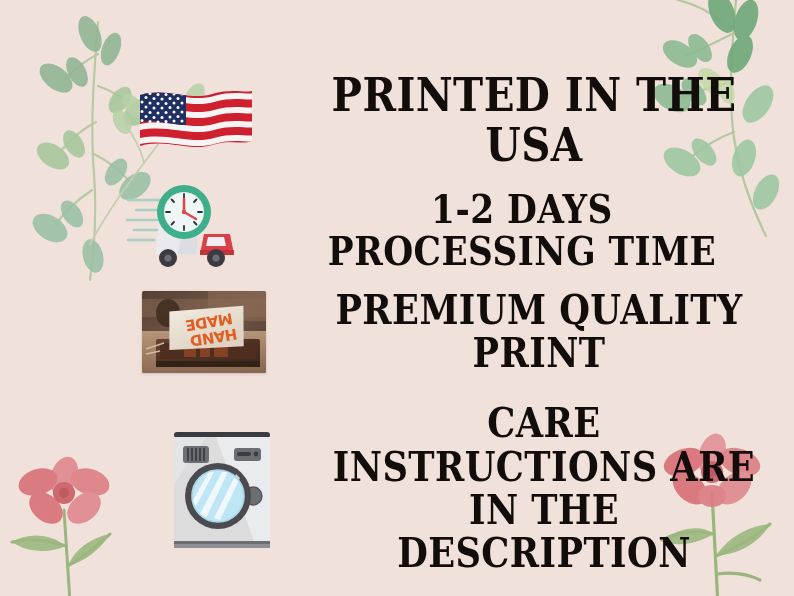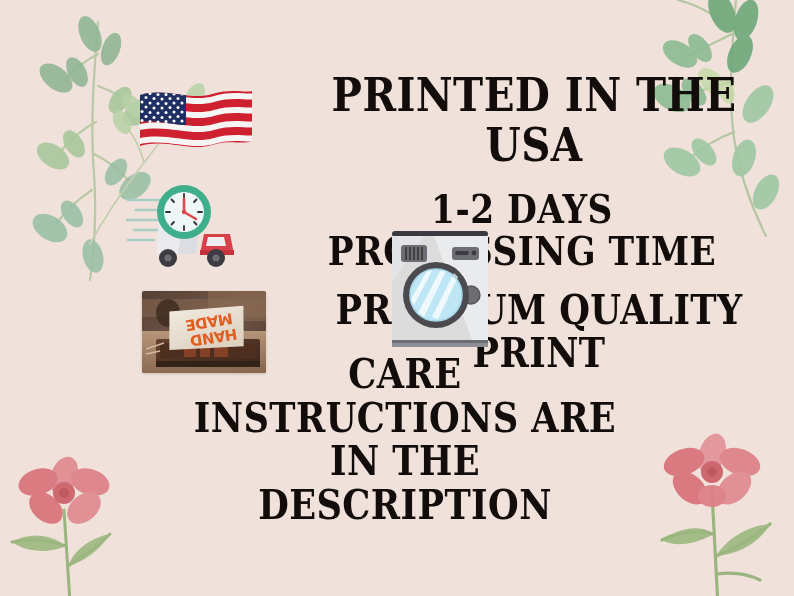--- a/index.html
+++ b/index.html
@@ -43,21 +43,21 @@
     line-height:1.06;
     text-align:center;
     white-space:pre-line;
     transform:scaleX(0.86);
     transform-origin:center;
   }
 
   #row-usa      { left:0;  top:78px;  width:794px; height:84px; }
   #row-process  { left:0;  top:180px; width:782px; height:100px; }
   #row-premium  { left:0;  top:286px; width:794px; height:92px; }
-  #row-care     { left:0;  top:381px; width:794px; height:146px;flex-direction:column; }
+  #row-care     { left:0;  top:416px; width:794px; height:146px; }
 
   #row-usa .icon-box      { width:120px; height:74px; margin-left:80px; }
   #row-process .icon-box  { width:128px; height:96px; margin-left:72px; }
   #row-premium .icon-box  { width:124px; height:82px; margin-left:76px; }
   #row-care .icon-box     { width:112px; height:130px; margin-left:86px; }
 
   #row-usa .feat-text     { font-size:47px; width:520px; margin-left:18px; }
   #row-process .feat-text { font-size:40px; width:520px; margin-left:8px; }
   #row-premium .feat-text { font-size:41px; width:510px; margin-left:18px; }
   #row-care .feat-text    { font-size:41px; width:500px; margin-left:16px; }

